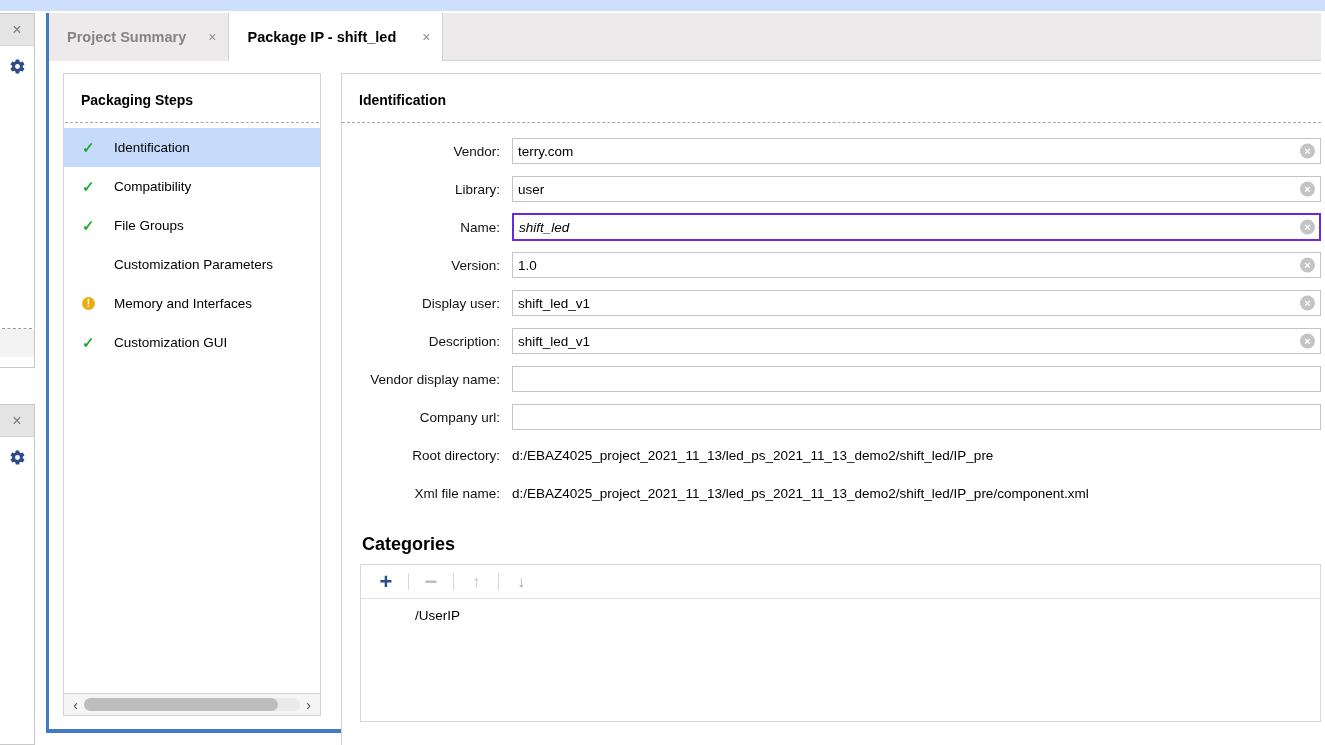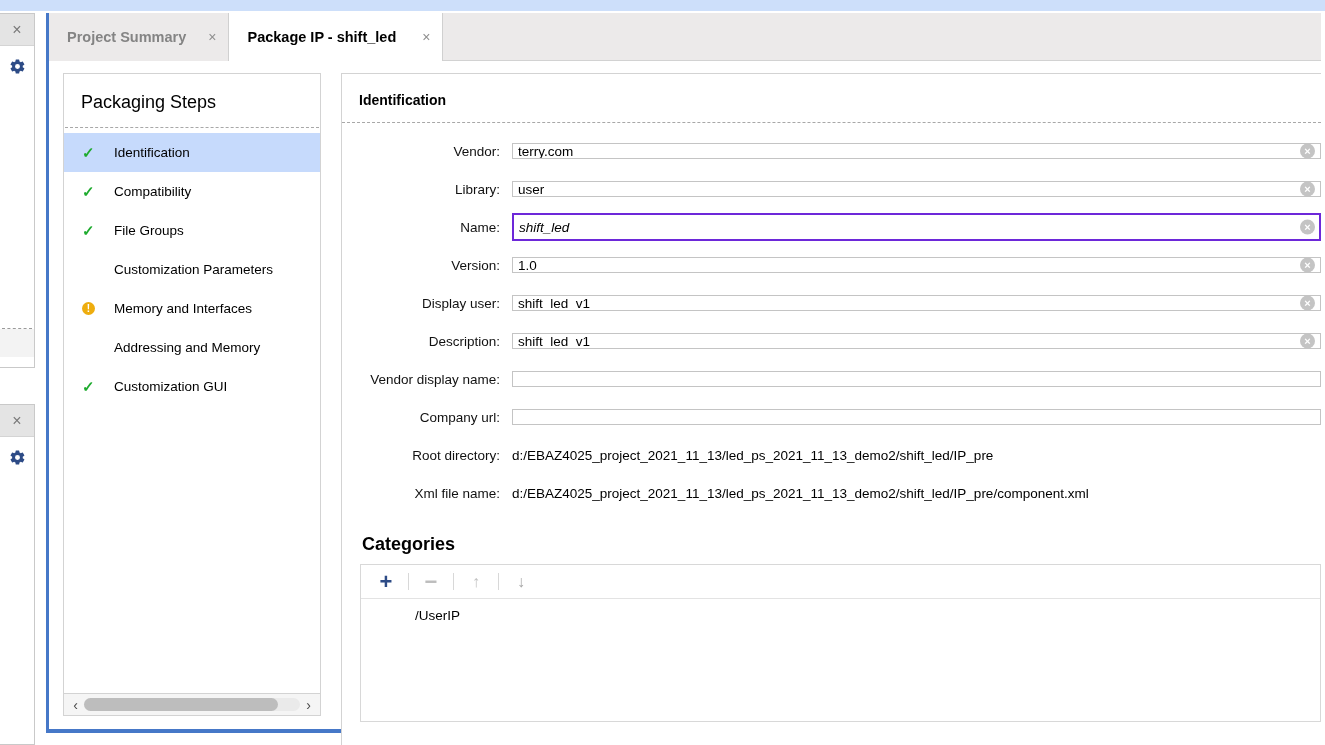--- a/index.html
+++ b/index.html
@@ -114,22 +114,22 @@
   #steps-panel {
     width: 258px;
     height: 643px;
     border: 1px solid #d3d3d3;
     background: #ffffff;
     display: flex;
     flex-direction: column;
     position: relative;
   }
   #steps-title {
-    font-weight: normal;
-    font-size: 18px;
+    font-weight: bold;
+    font-size: 14px;
     padding: 18px 0 14px 17px;
   }
   #steps-sep {
     border-top: 1px dashed #a8a8a8;
     margin: 0 1px;
   }
   #steps-list { flex: 1; padding-top: 5px; }
   .step-row {
     height: 39px;
     display: flex;
@@ -225,21 +225,21 @@
     font-size: 13.5px;
     color: #111111;
   }
   .field-wrap {
     flex: 1;
     position: relative;
     margin-right: 0;
   }
   .field {
     width: 100%;
-    height: 16px;
+    height: 26px;
     border: 1px solid #c4c4c4;
     background: #ffffff;
     font-family: "Liberation Sans", sans-serif;
     font-size: 13.5px;
     color: #000000;
     padding: 0 30px 0 5px;
     outline: none;
   }
   .field.focused {
     border: 2px solid #6d28d9;
@@ -390,24 +390,20 @@
           <span class="step-status"></span>
           <span class="step-label">Customization Parameters</span>
         </div>
         <div class="step-row">
           <span class="step-status">
               <span class="warn-icon">!</span>
             </span>
           <span class="step-label">Memory and Interfaces</span>
         </div>
         <div class="step-row">
-          <span class="step-status"></span>
-          <span class="step-label">Addressing and Memory</span>
-        </div>
-        <div class="step-row">
           <span class="step-status">
               <span class="check-icon">✓</span>
             </span>
           <span class="step-label">Customization GUI</span>
         </div>
       </div>
 
       <div id="steps-scrollbar">
         <span class="sb-arrow">‹</span>
         <div id="sb-track">

